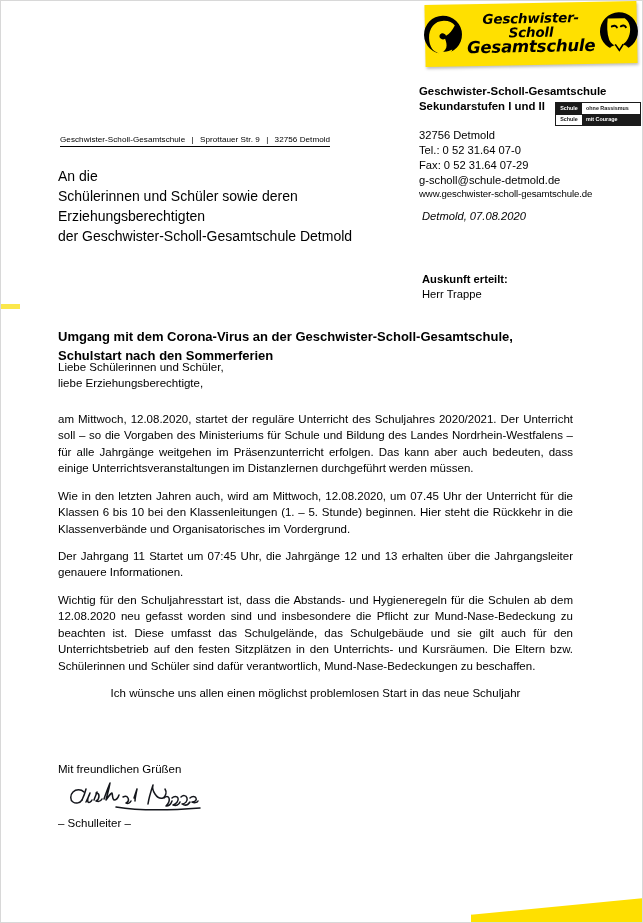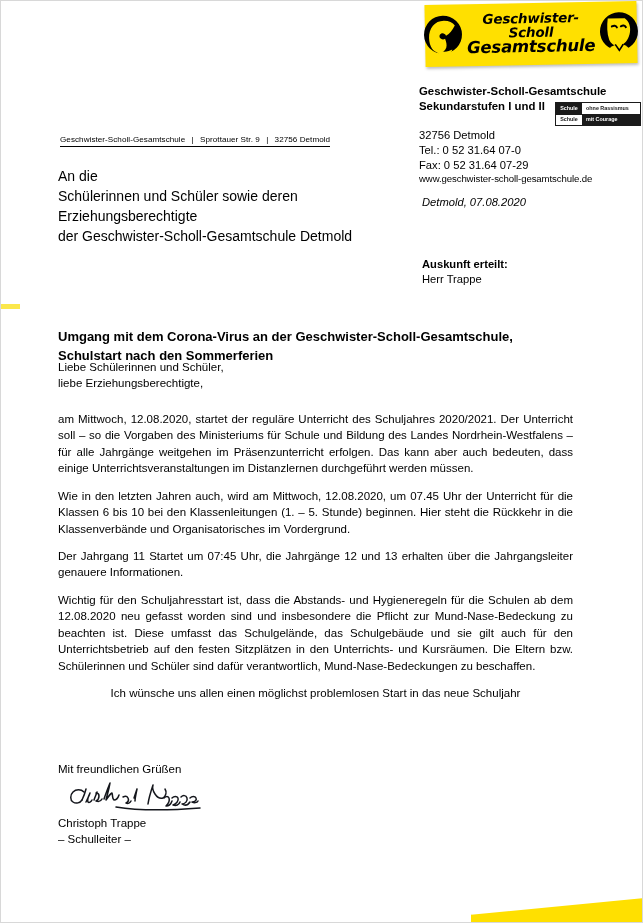--- a/index.html
+++ b/index.html
@@ -222,20 +222,21 @@
   <div class="accent-left"></div>
   <div class="accent-bottom"></div>
 
   <div class="head-right">
     <div class="school-name">Geschwister-Scholl-Gesamtschule</div>
     <div class="school-name">Sekundarstufen I und II</div>
     <div class="addr-lines">
       <div>32756 Detmold</div>
       <div>Tel.: 0 52 31.64 07-0</div>
       <div>Fax: 0 52 31.64 07-29</div>
+      <div>g-scholl@schule-detmold.de</div>
       <div class="www">www.geschwister-scholl-gesamtschule.de</div>
     </div>
     <div class="date-line">Detmold, 07.08.2020</div>
     <div class="auskunft">
       <div class="lbl">Auskunft erteilt:</div>
       <div>Herr Trappe</div>
     </div>
   </div>
 
   <div class="badge">
@@ -253,21 +254,21 @@
     <span>Geschwister-Scholl-Gesamtschule</span>
     <span class="sep">|</span>
     <span>Sprottauer Str. 9</span>
     <span class="sep">|</span>
     <span>32756 Detmold</span>
   </div>
 
   <div class="recipient">
     <div>An die</div>
     <div>Schülerinnen und Schüler sowie deren</div>
-    <div>Erziehungsberechtigte</div>
+    <div>Erziehungsberechtigten</div>
     <div>der Geschwister-Scholl-Gesamtschule Detmold</div>
   </div>
 
   <div class="subject">
     <div>Umgang mit dem Corona-Virus an der Geschwister-Scholl-Gesamtschule,</div>
     <div>Schulstart nach den Sommerferien</div>
   </div>
 
   <div class="body">
     <div class="salutation">
@@ -294,17 +295,16 @@
         <path d="M63 17c2-1 4-1 5 1 1 2 0 4-2 5 2 1 4 0 5-2"></path>
         <path d="M74 18c1-3 2-6 3-9-1 5-2 9-2 12"></path>
         <path d="M88 24c1-7 3-13 5-19-1 3 0 6 2 9 2 3 5 5 8 4 3-2 4-6 2-9"></path>
         <path d="M104 18c2-2 4-2 5 0 1 3-1 6-3 8 3 0 5-2 6-5"></path>
         <path d="M112 18c2-2 5-2 6 0 1 3-2 6-5 7 3 1 6 0 7-3"></path>
         <path d="M121 17c2-2 5-2 6 1 1 3-2 6-5 6 3 2 6 1 8-2"></path>
         <path d="M130 18c2-2 5-2 6 0 1 2-1 4-4 4 2 1 5 1 6-1"></path>
         <path d="M56 27c18 3 46 4 84 1"></path>
       </g>
     </svg>
-    <div class="name">Christoph Trappe</div>
     <div>– Schulleiter –</div>
   </div>
 
 </div>
 
 </body></html>

